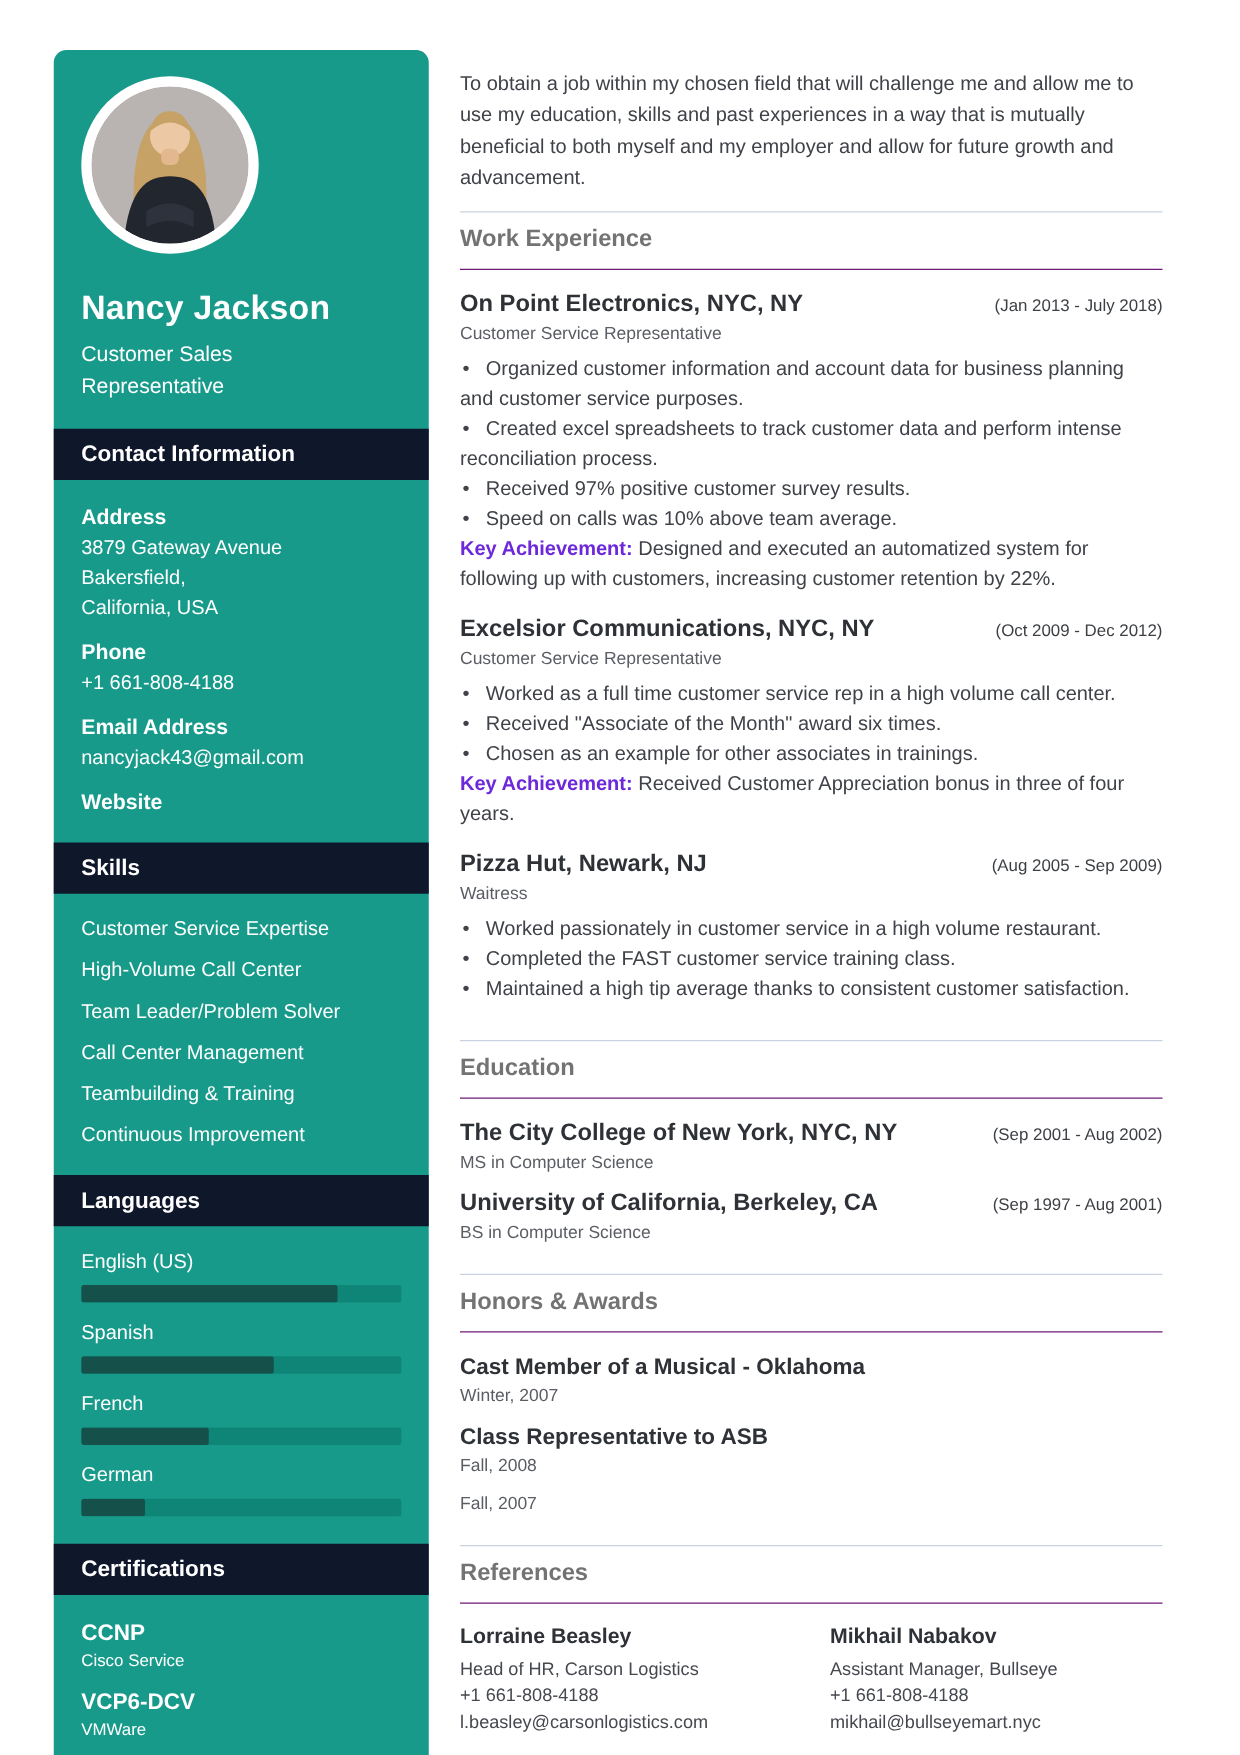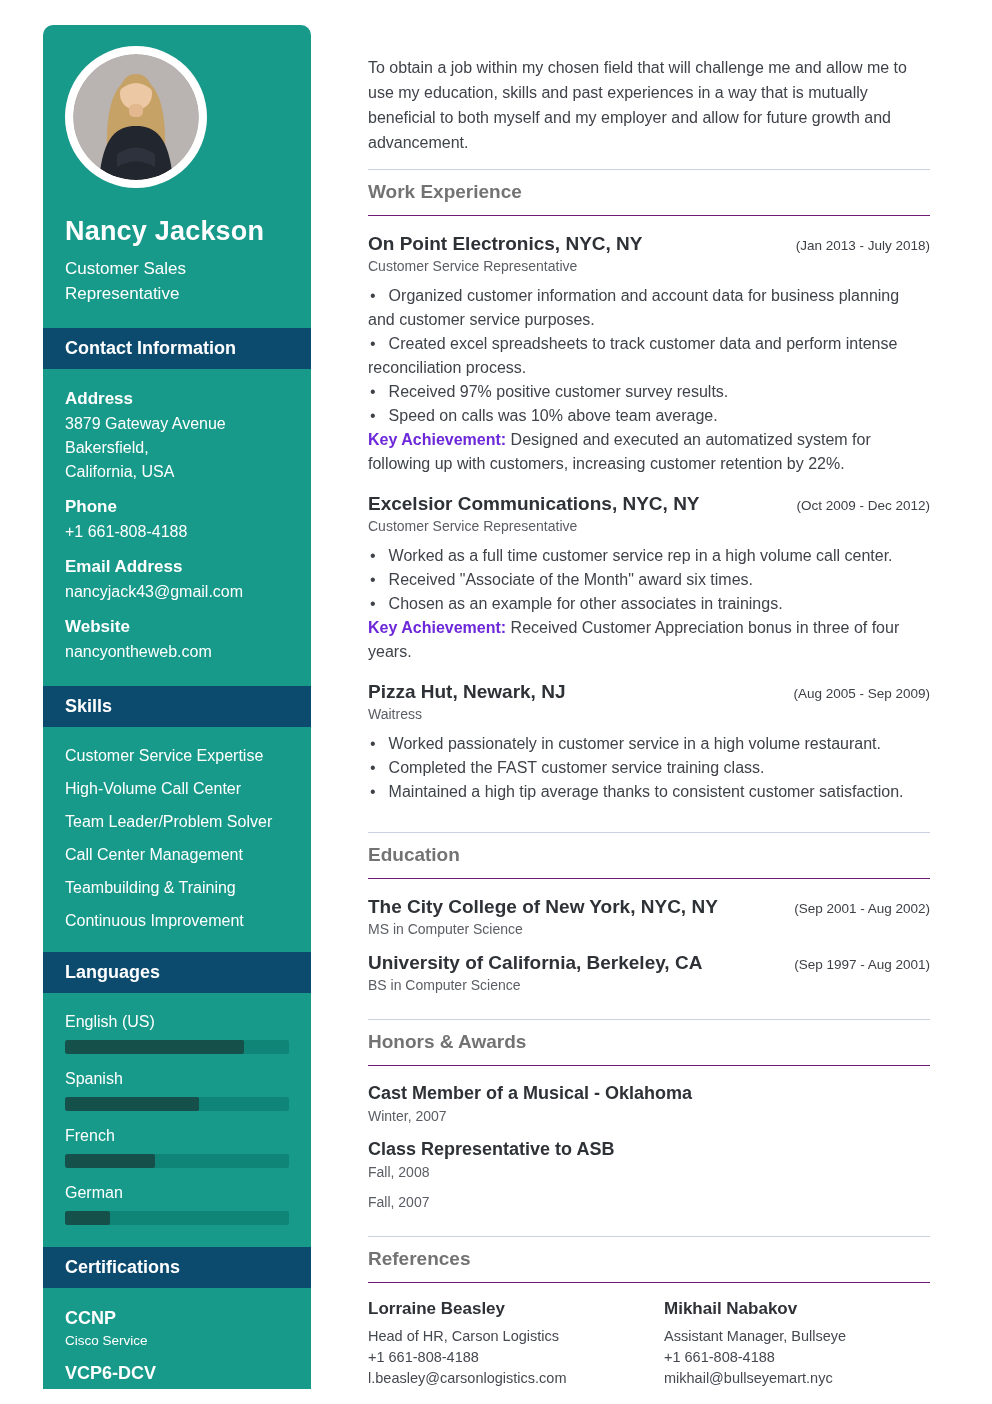--- a/index.html
+++ b/index.html
@@ -3,38 +3,38 @@
 <meta charset="utf-8">
 <style>
   * { box-sizing: border-box; }
   html,body { margin:0; padding:0; background:#ffffff; }
   body { font-family:"Liberation Sans", sans-serif; }
 
   .page { position:relative; width:992px; height:1404px; background:#ffffff; overflow:hidden; }
 
   
   .sidebar {
-    position:absolute; left:43px; top:25px; width:268px; height:1364px;
+    position:absolute; left:43px; top:40px; width:300px; height:1364px;
     background:#189a8b; color:#ffffff;
     border-radius:10px 10px 0 0;
     padding:0 22px;
   }
   .photo-ring {
     width:142px; height:142px; border-radius:50%;
     background:#ffffff; padding:8px; margin-top:21px;
   }
   .photo-ring svg { display:block; width:126px; height:126px; border-radius:50%; }
 
   .person-name { font-size:27px; font-weight:bold; margin:28px 0 9px 0; letter-spacing:.2px; }
   .person-title { font-size:17px; line-height:25px; font-weight:normal; width:180px; }
 
   .band {
     margin:22px -22px 20px -22px; padding:0 22px;
     height:41px; line-height:41px;
-    background:#0c4a6e; font-size:18px; font-weight:bold;
+    background:#0f172a; font-size:18px; font-weight:bold;
   }
 
   .cgroup { margin-bottom:13px; }
   .clabel { font-size:17px; font-weight:bold; margin-bottom:3px; }
   .cvalue { font-size:16px; line-height:24px; }
 
   .skills-list { list-style:none; margin:0; padding:0; }
   .skills-list li { font-size:16px; margin-bottom:15px; }
 
   .lang { margin-bottom:16px; }
@@ -117,21 +117,20 @@
     <div class="cgroup">
       <div class="clabel">Phone</div>
       <div class="cvalue">+1 661-808-4188</div>
     </div>
     <div class="cgroup">
       <div class="clabel">Email Address</div>
       <div class="cvalue">nancyjack43@gmail.com</div>
     </div>
     <div class="cgroup">
       <div class="clabel">Website</div>
-      <div class="cvalue">nancyontheweb.com</div>
     </div>
 
     <div class="band">Skills</div>
     <ul class="skills-list">
       <li>Customer Service Expertise</li>
       <li>High-Volume Call Center</li>
       <li>Team Leader/Problem Solver</li>
       <li>Call Center Management</li>
       <li>Teambuilding &amp; Training</li>
       <li>Continuous Improvement</li>

